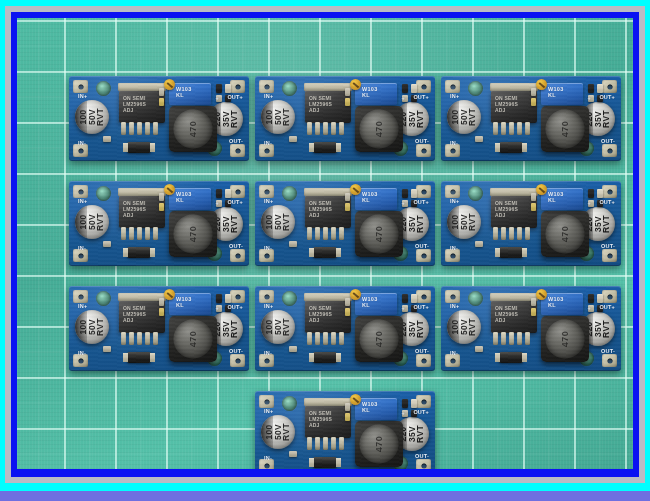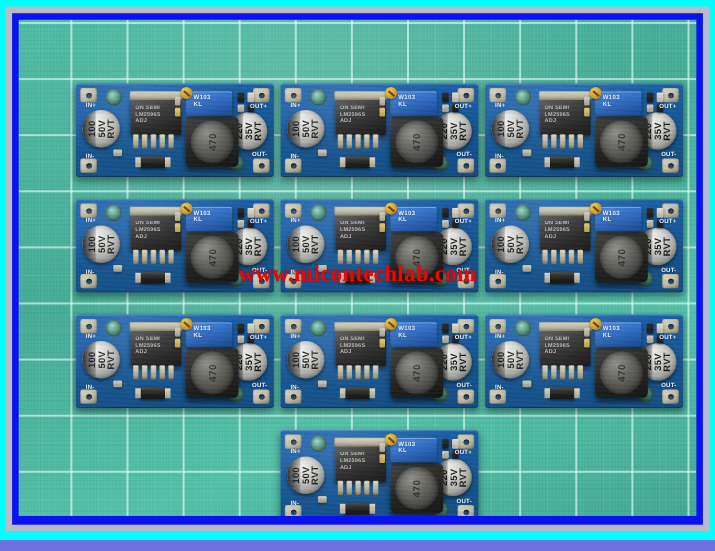--- a/index.html
+++ b/index.html
@@ -947,18 +947,17 @@
           <span class="smd pale" style="left:34px;top:60px;width:8px;height:6px;"></span>
           <div class="diode" style="left:58px;top:66px;"></div>
           <span class="silk sm" style="left:9px;top:17px;">IN+</span>
           <span class="silk sm" style="left:9px;bottom:15px;">IN-</span>
           <span class="silk sm" style="right:6px;top:18px;">OUT+</span>
           <span class="silk sm" style="right:6px;bottom:17px;">OUT-</span>
           <span class="silk sm" style="right:30px;top:19px;">+</span>
         </div>
       </div>
 
-    <div class="watermark">www.micontechlab.com</div>
   </div>
 
   <div class="frame-bottombar2"></div>
   <div class="frame-bottombar"></div>
 </div>
 
 </body></html>

